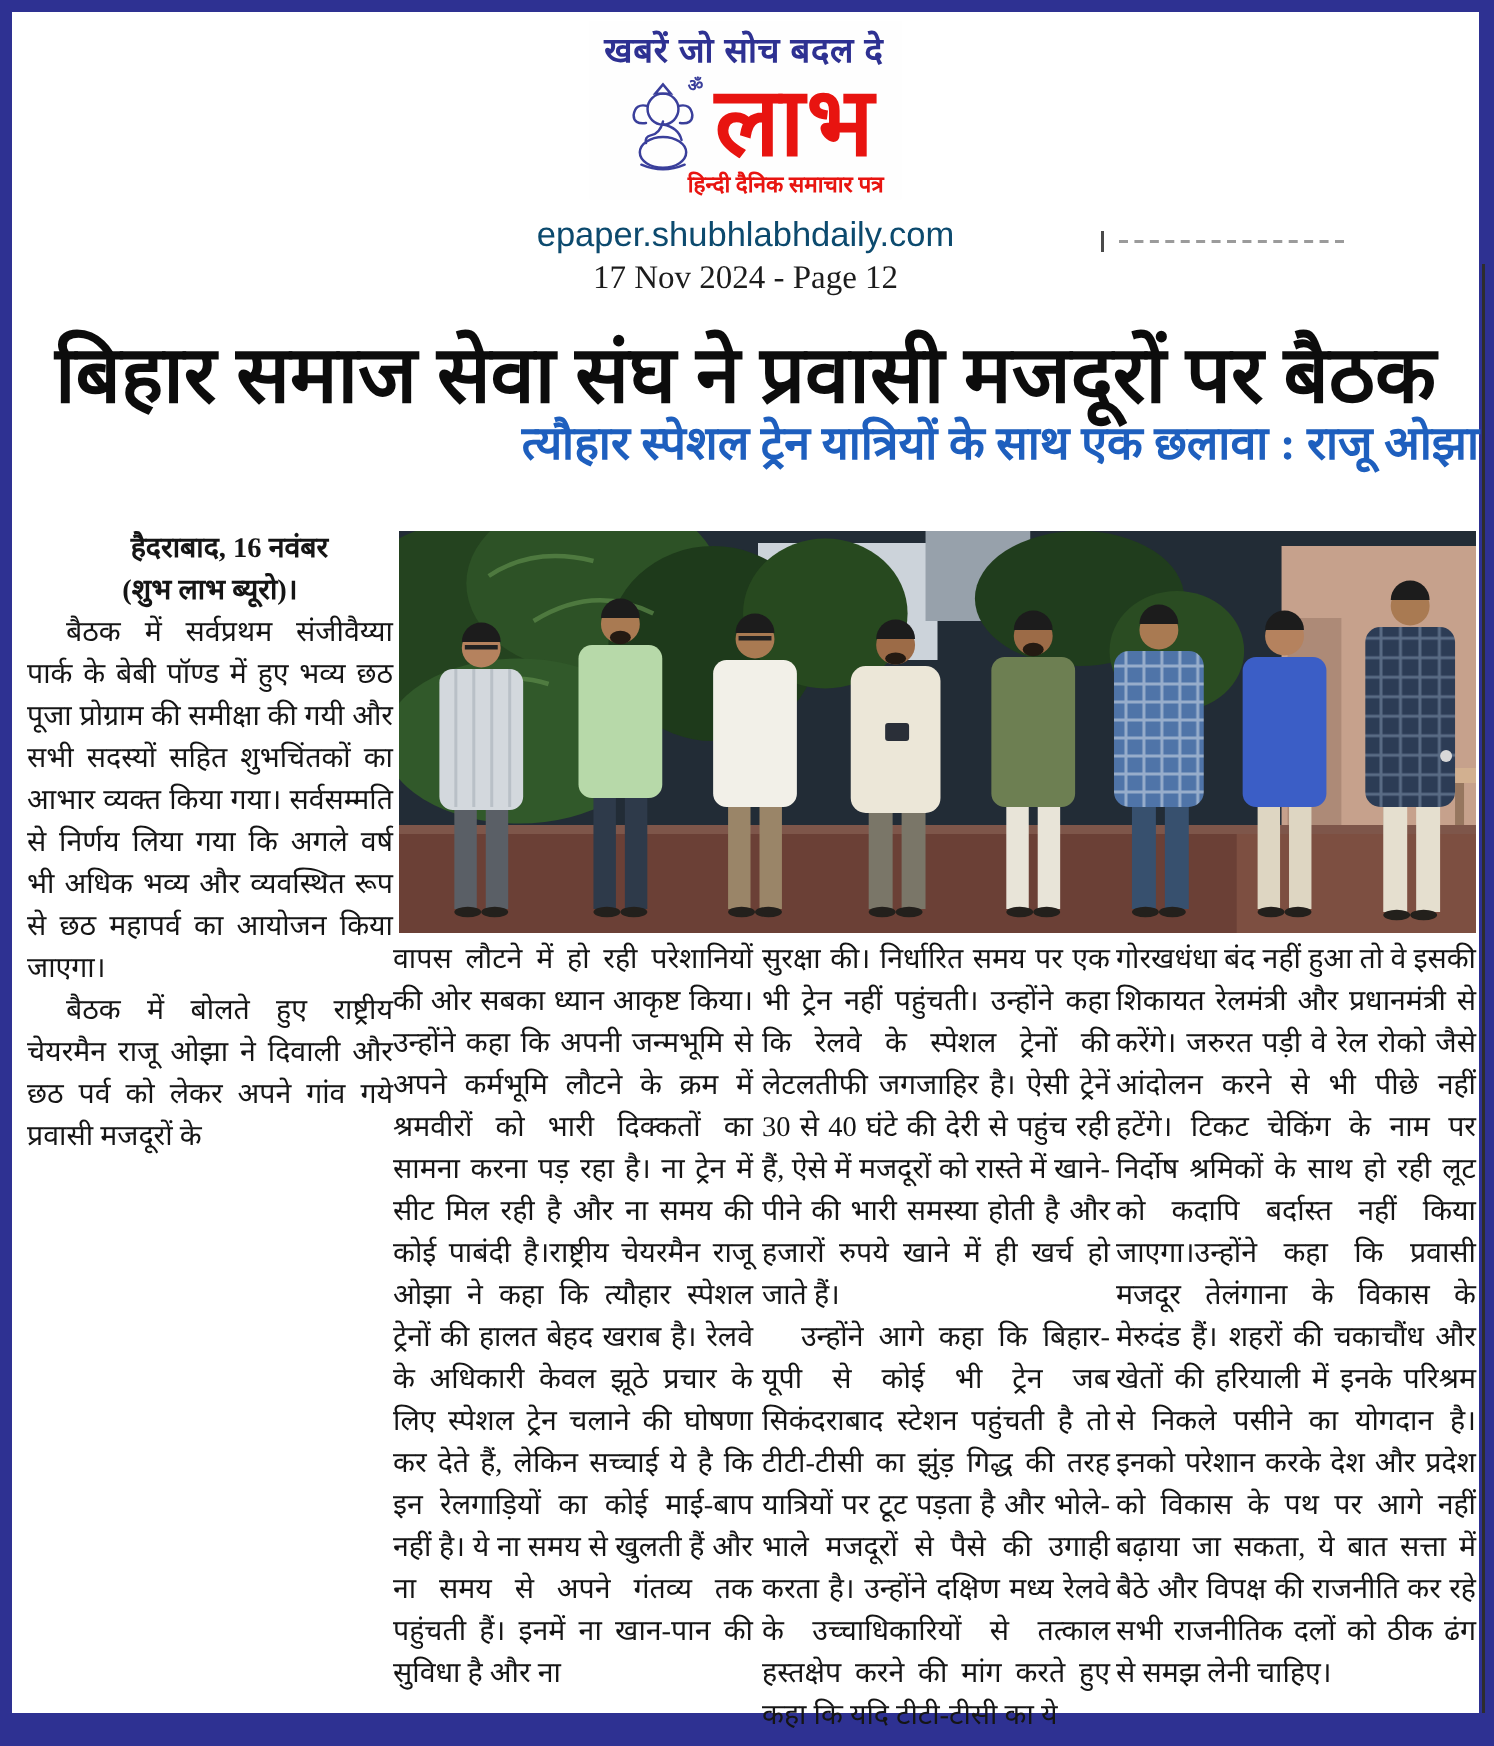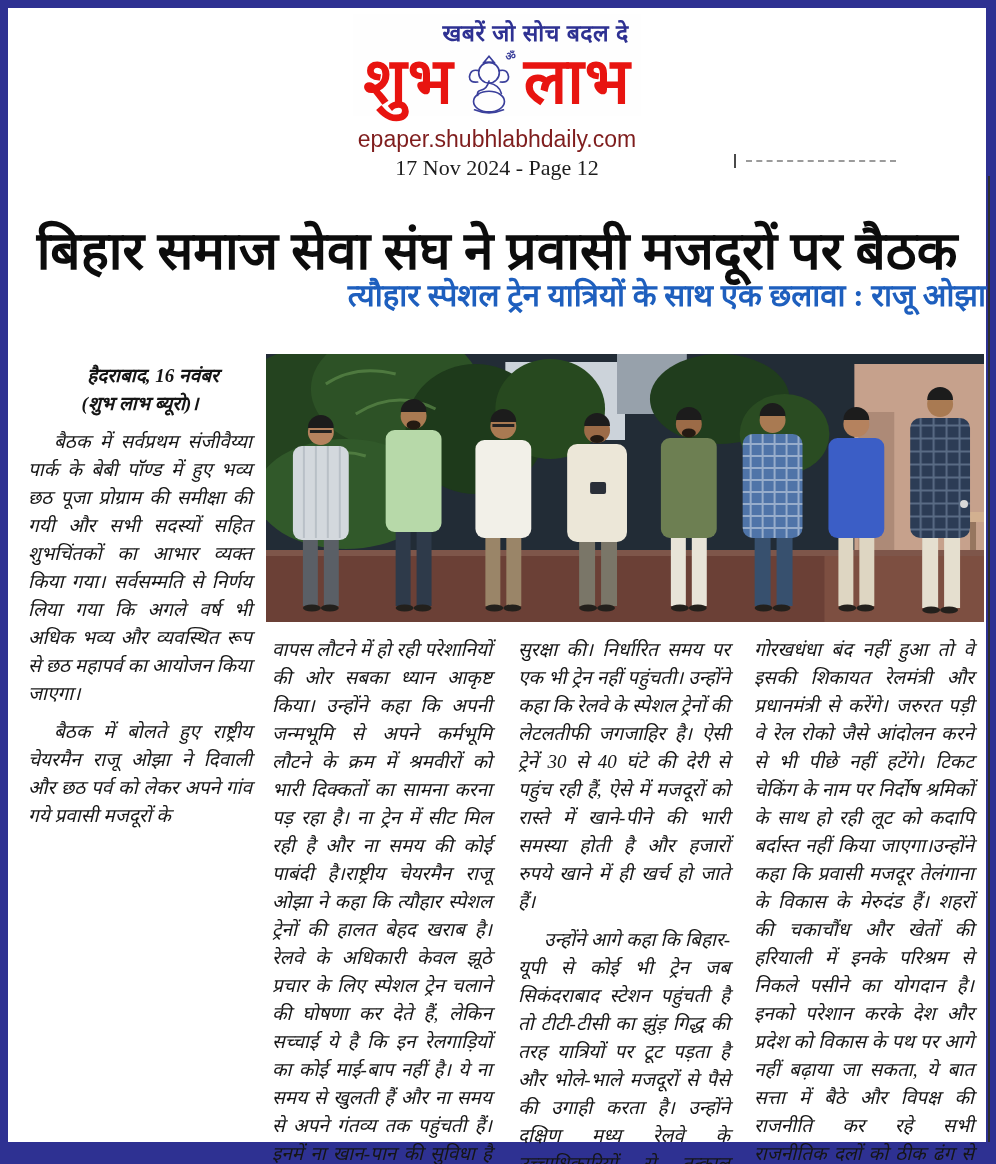--- a/index.html
+++ b/index.html
@@ -21,70 +21,70 @@
   }
   
   .masthead{position:absolute;top:6px;left:0;width:100%;text-align:center;}
   .logo-wrap{display:inline-block;background:#fefefe;padding:2px 10px 0 10px;}
   .tagline{text-align:right;font-family:"Liberation Sans","DejaVu Sans",sans-serif;
     font-weight:700;font-size:23px;color:var(--tagline-blue);letter-spacing:.5px;padding-right:2px;}
   .logo-row{display:flex;align-items:center;justify-content:center;gap:4px;line-height:1;}
   .logo-word{font-size:64px;font-weight:700;color:var(--logo-red);letter-spacing:1px;}
   .logo-sub{text-align:right;font-size:15px;font-weight:700;color:var(--logo-red);margin-top:-4px;padding-right:2px;}
   .site-url{margin-top:10px;font-family:"Liberation Sans","DejaVu Sans",sans-serif;
-    font-size:23px;color:#7f1d1d;}
+    font-size:23px;color:#0c4a6e;}
   .date-line{font-family:Liberation Serif, serif;font-size:22px;color:#1c1c1c;margin-top:2px;}
   
   .artifact-dashes{position:absolute;top:152px;left:738px;width:150px;border-top:2px dashed #9b9b9b;}
   .artifact-tick{position:absolute;top:146px;left:726px;width:2px;height:14px;background:#4a4a4a;}
   .artifact-edge-line{position:absolute;top:168px;bottom:0;right:-4px;width:2px;background:#2d2d2d;}
   
   .headline{position:absolute;top:164px;left:0;width:100%;text-align:center;
     font-size:53px;font-weight:700;color:#0c0c0c;line-height:1.35;margin-top:44px;}
   .subheadline{position:absolute;top:268px;left:0;width:100%;text-align:right;
     font-size:31px;font-weight:700;color:var(--subhead-blue);line-height:1.3;}
   
   .content{position:absolute;top:338px;left:0;right:0;bottom:0;}
   .col{position:absolute;font-size:19px;line-height:28px;text-align:justify;color:var(--text-dark);}
-  .col p{text-indent:26px;margin:10px;font-style:italic;}
+  .col p{text-indent:26px;margin:0;}
   .col p.no-indent{text-indent:0;}
   .col1{left:10px;top:6px;width:244px;}
   .col2{left:254px;top:280px;width:240px;}
   .col3{left:500px;top:280px;width:232px;}
   .col4{left:736px;top:280px;width:240px;}
   .dateline{font-weight:700;text-align:center;text-indent:0;line-height:28px;}
   
   .photo{position:absolute;left:258px;top:8px;width:718px;height:268px;overflow:hidden;background:#222c36;}
   .photo svg{display:block;width:100%;height:100%;}
 </style>
 </head>
 <body>
 
 <div class="page">
 
   <div class="masthead">
     <div class="logo-wrap">
       <div class="tagline">खबरें जो सोच बदल दे</div>
       <div class="logo-row">
-        <span class="logo-word">शुभ</span>
         <svg width="62" height="68" viewBox="0 0 60 66">
           <g fill="none" stroke="#3a3f9b" stroke-width="1.6" stroke-linecap="round">
             <path d="M30 8 l-5 6 h10 z"></path>
             <circle cx="30" cy="24" r="10"></circle>
             <path d="M20 22 q-8 -2 -9 6 q0 6 8 5"></path>
             <path d="M40 22 q8 -2 9 6 q0 6 -8 5"></path>
             <path d="M30 32 q-2 8 -8 9 q-4 1 -3 5"></path>
             <path d="M30 34 q10 2 12 10"></path>
             <ellipse cx="30" cy="52" rx="15" ry="10"></ellipse>
             <path d="M16 60 q14 6 28 0"></path>
           </g>
           <text x="46" y="12" font-size="11" fill="#3a3f9b" font-weight="bold">ॐ</text>
         </svg>
         <span class="logo-word">लाभ</span>
       </div>
+      <div class="logo-sub">हिन्दी दैनिक समाचार पत्र</div>
     </div>
     <div class="site-url">epaper.shubhlabhdaily.com</div>
     <div class="date-line">17 Nov 2024 - Page 12</div>
   </div>
 
   <div class="artifact-dashes"></div>
   <div class="artifact-tick"></div>
   <div class="artifact-edge-line"></div>
 
   <div class="headline">बिहार समाज सेवा संघ ने प्रवासी मजदूरों पर बैठक</div>

